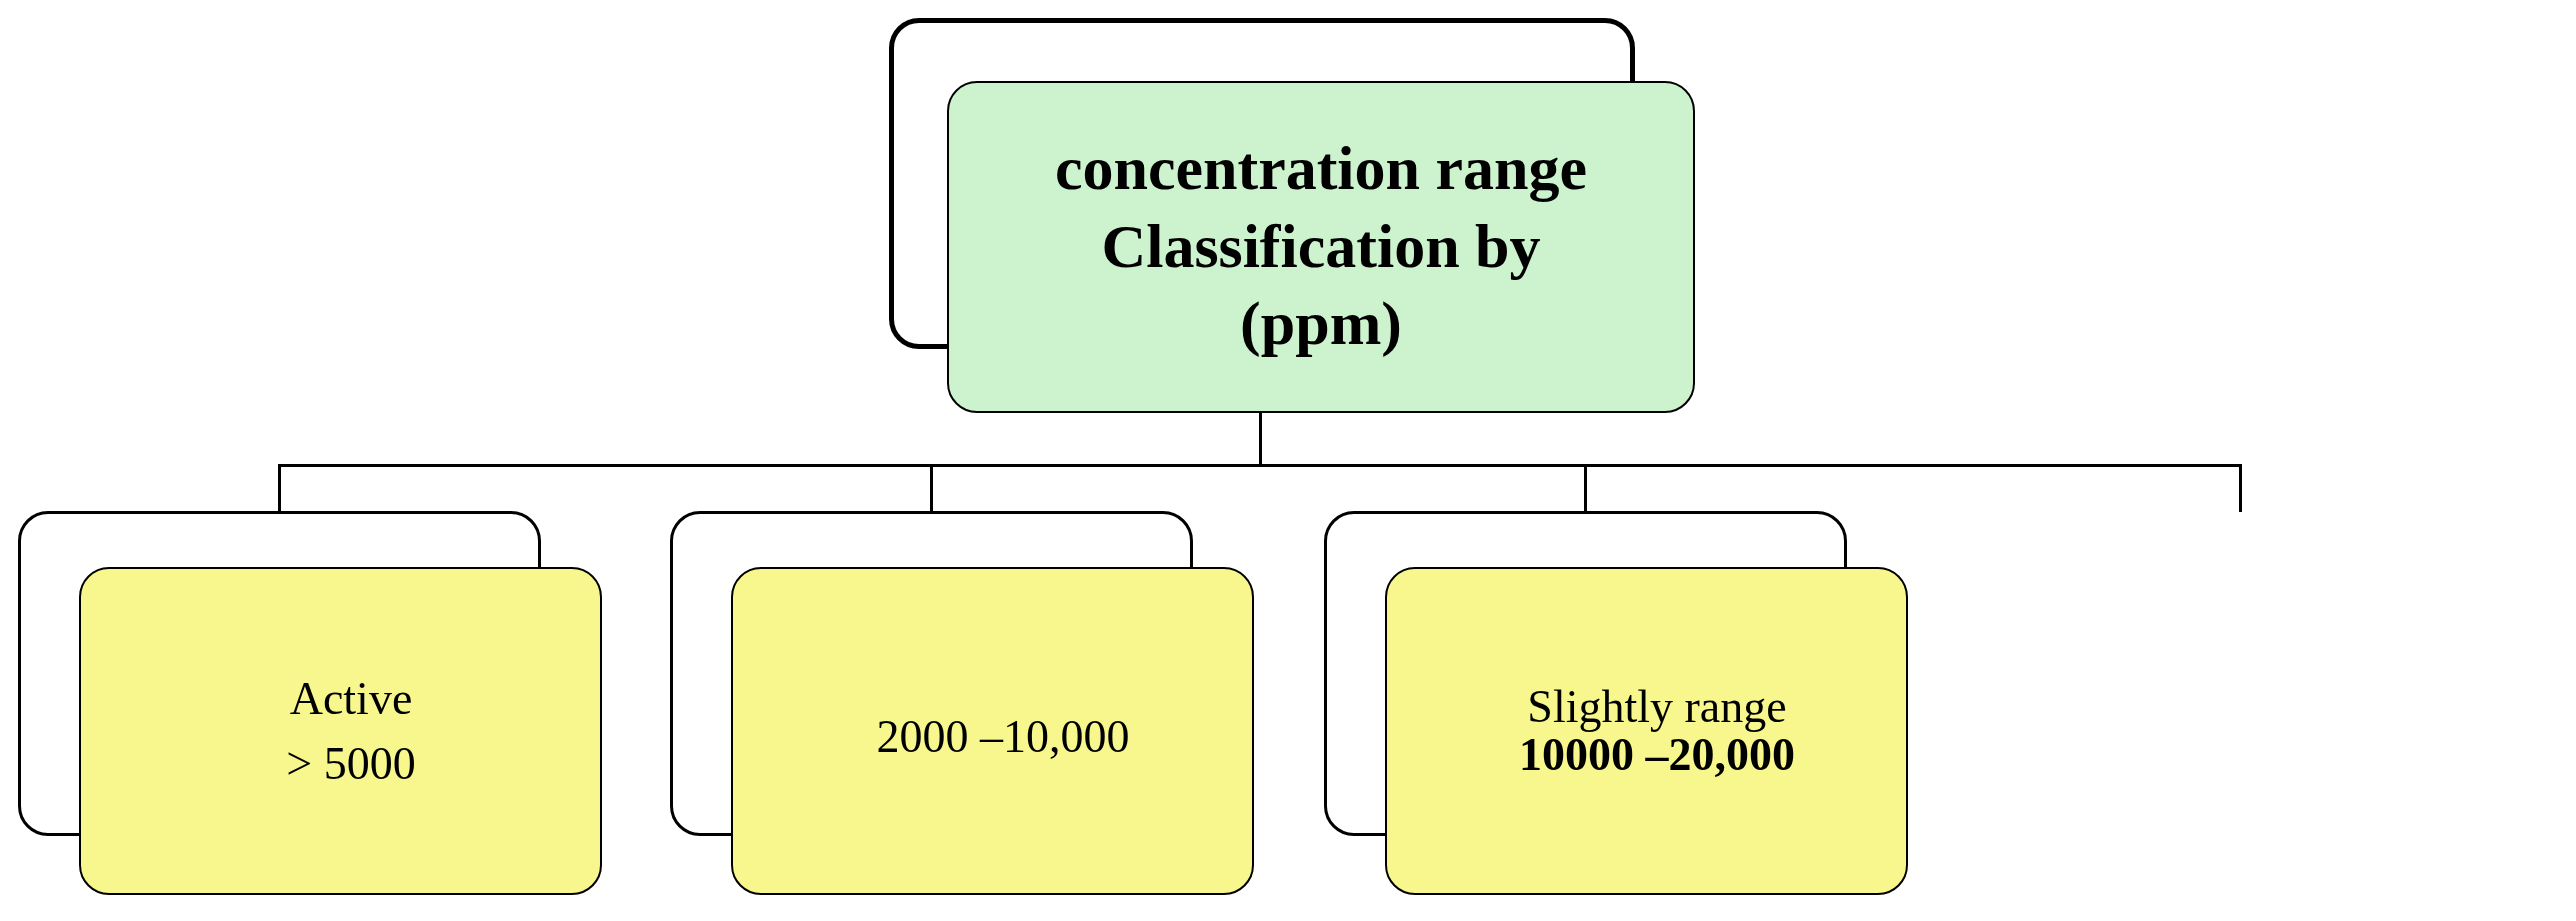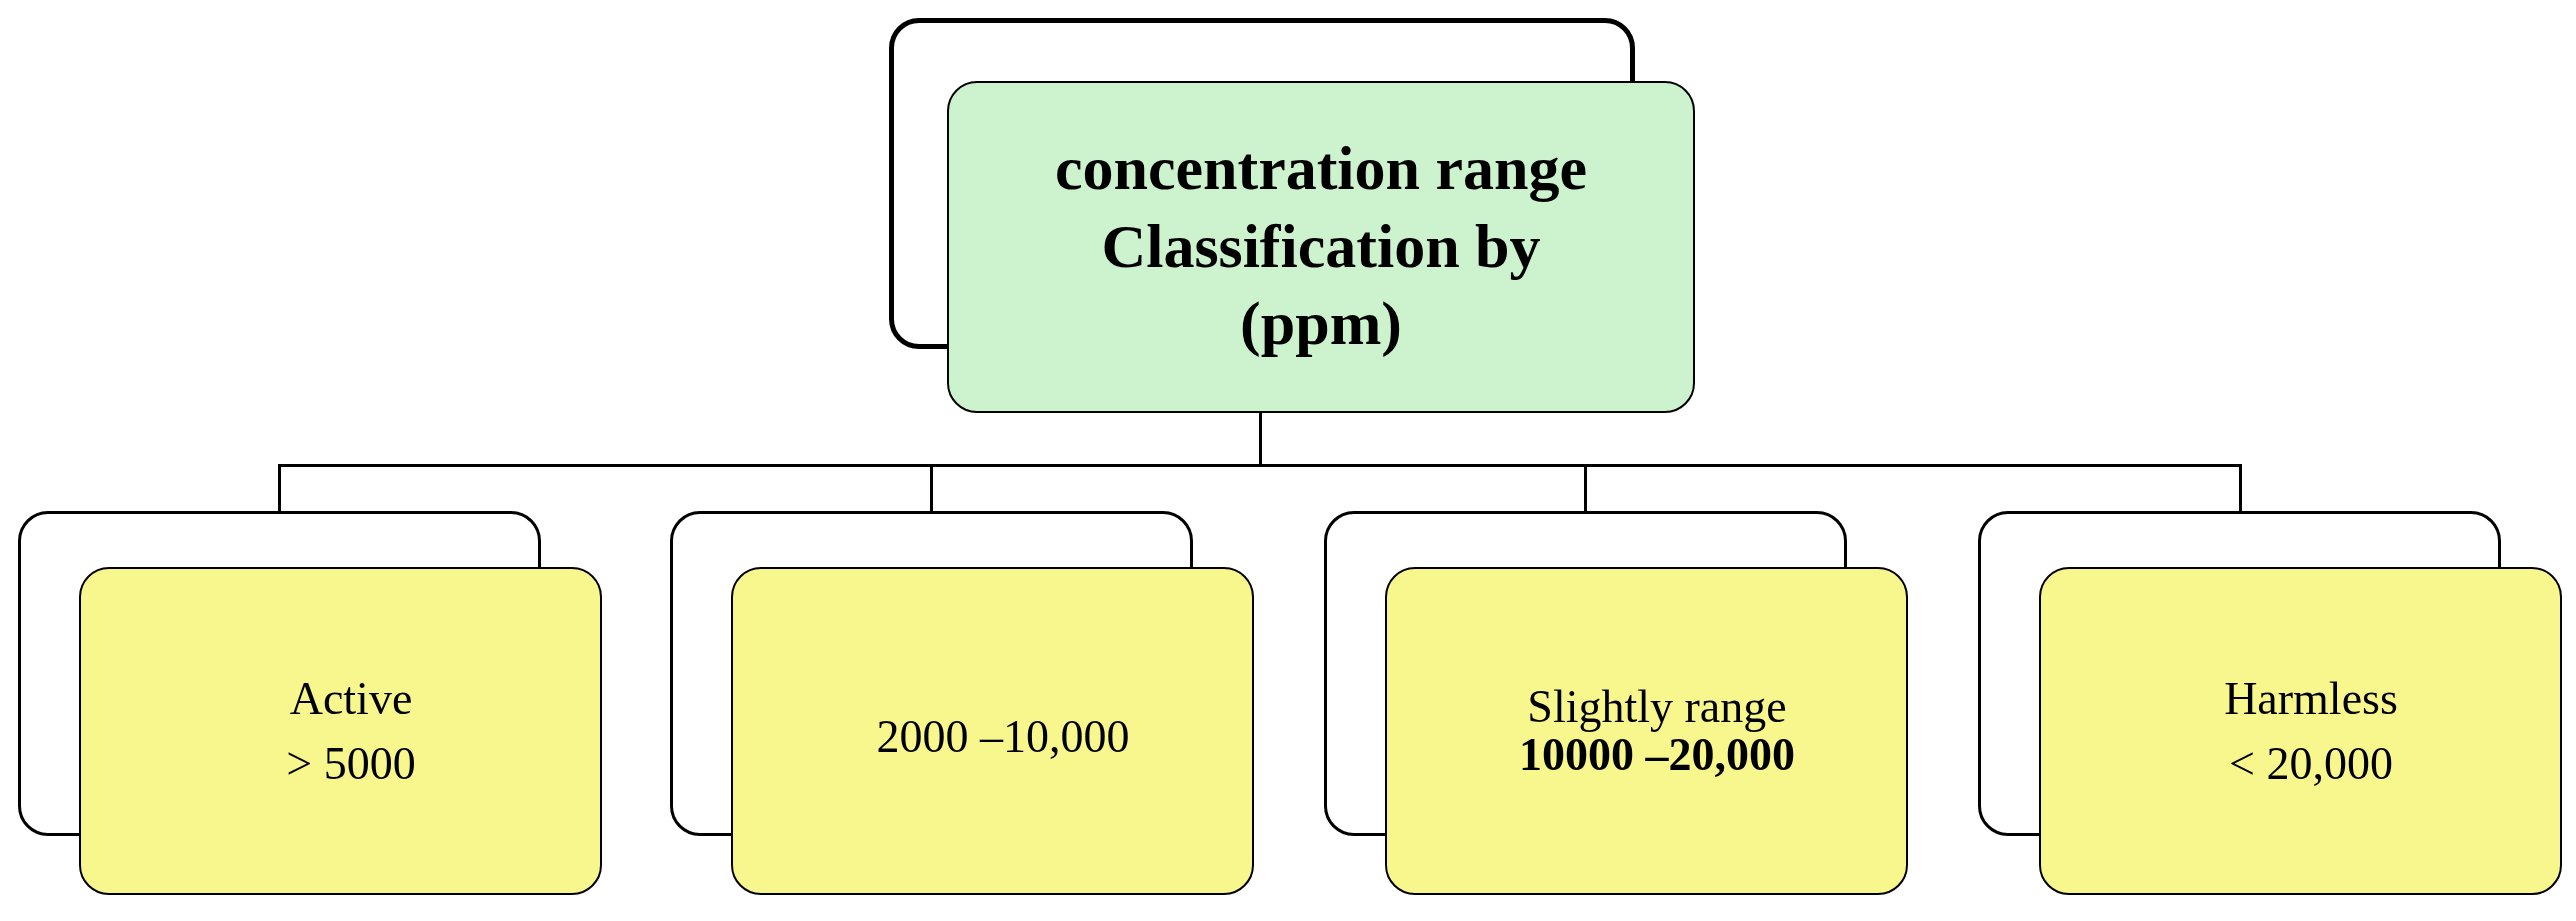--- a/index.html
+++ b/index.html
@@ -118,22 +118,15 @@
   </div>
 
   <div class="node-group cat-group cat-group-3">
     <div class="shadow-box cat-shadow"></div>
     <div class="card cat-card gap-tight">
       <div class="cat-label">Slightly range</div>
       <div class="cat-range">10000 –20,000</div>
     </div>
   </div>
 
-  <div class="node-group cat-group cat-group-4">
-    <div class="shadow-box cat-shadow"></div>
-    <div class="card cat-card gap-wide">
-      <div class="cat-label">Harmless</div>
-      <div class="cat-range">&lt; 20,000</div>
-    </div>
-  </div>
 
 </div>
 
 
 </body></html>

